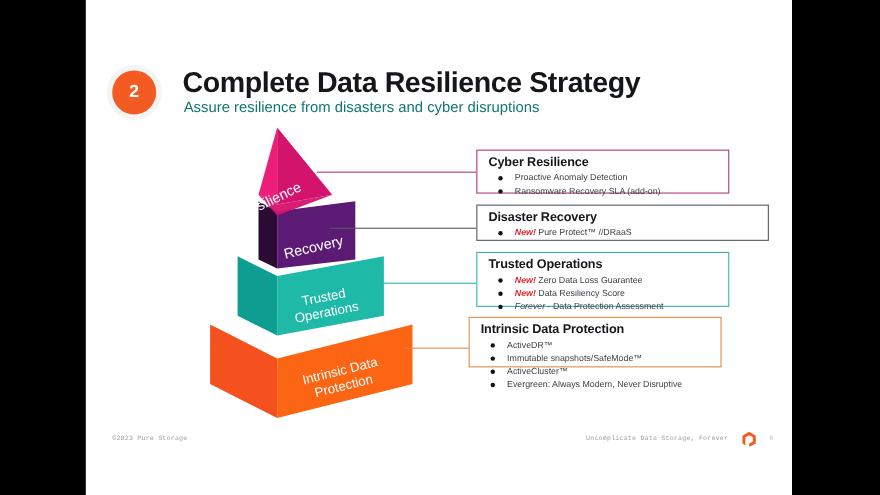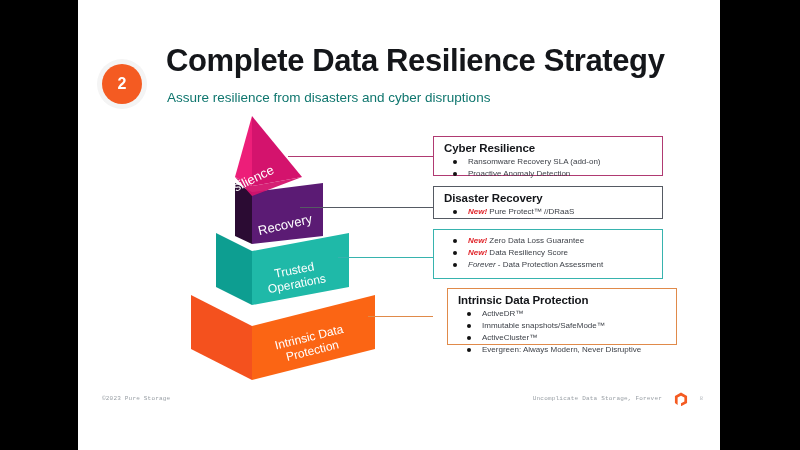--- a/index.html
+++ b/index.html
@@ -17,22 +17,22 @@
   .bar-r{left:720px;width:80px;}
 
   
   .badge{
     position:absolute;left:24px;top:64px;width:40px;height:40px;border-radius:50%;
     background:#f45b22;color:#fff;font-size:16px;font-weight:bold;
     display:flex;align-items:center;justify-content:center;
     box-shadow:0 0 0 5px #f4f4f4;
   }
   .title{
-    position:absolute;left:88px;top:43px;
-    font-size:31px;font-weight:bold;color:#14161a;letter-spacing:-0.4px;
+    position:absolute;left:88px;top:60px;
+    font-size:26px;font-weight:bold;color:#14161a;letter-spacing:-0.4px;
     white-space:nowrap;
   }
   .subtitle{
     position:absolute;left:89px;top:90px;
     font-size:13.5px;color:#0f766e;white-space:nowrap;
   }
 
   
   .pyramid{position:absolute;left:14px;top:108px;width:320px;height:275px;}
   .pyramid svg{display:block;}
@@ -136,41 +136,42 @@
     </div>
 
     <div class="conn" style="left:210px;top:156px;width:145px;border-color:#b03a72;"></div>
     <div class="conn" style="left:222px;top:207px;width:133px;border-color:#555a63;"></div>
     <div class="conn" style="left:260px;top:257px;width:95px;border-color:#37b3ae;"></div>
     <div class="conn" style="left:290px;top:316px;width:65px;border-color:#e08a4a;"></div>
 
     <div class="box" id="box-cyber" style="left:355px;top:136px;width:230px;height:40px;">
       <h3>Cyber Resilience</h3>
       <ul>
+        <li><span>Proactive Anomaly Detection</span></li>
         <li><span>Ransomware Recovery SLA (add-on)</span></li>
-        <li><span>Proactive Anomaly Detection</span></li>
       </ul>
     </div>
 
-    <div class="box" id="box-dr" style="left:355px;top:186px;width:230px;height:33px;">
+    <div class="box" id="box-dr" style="left:355px;top:186px;width:266px;height:33px;">
       <h3>Disaster Recovery</h3>
       <ul>
         <li><span class="nw">New!</span> <span>Pure Protect™ //DRaaS</span></li>
       </ul>
     </div>
 
     <div class="box" id="box-trusted" style="left:355px;top:229px;width:230px;height:50px;">
+      <h3>Trusted Operations</h3>
       <ul>
         <li><span class="nw">New!</span> <span>Zero Data Loss Guarantee</span></li>
         <li><span class="nw">New!</span> <span>Data Resiliency Score</span></li>
         <li><span class="upd">Forever</span> <span>- Data Protection Assessment</span></li>
       </ul>
     </div>
 
-    <div class="box" id="box-intrinsic" style="left:369px;top:288px;width:230px;height:57px;">
+    <div class="box" id="box-intrinsic" style="left:348px;top:288px;width:230px;height:46px;">
       <h3>Intrinsic Data Protection</h3>
       <ul>
         <li><span>ActiveDR™</span></li>
         <li><span>Immutable snapshots/SafeMode™</span></li>
         <li><span>ActiveCluster™</span></li>
         <li><span>Evergreen: Always Modern, Never Disruptive</span></li>
       </ul>
     </div>
 
     <div class="foot foot-l">©2023 Pure Storage</div>

